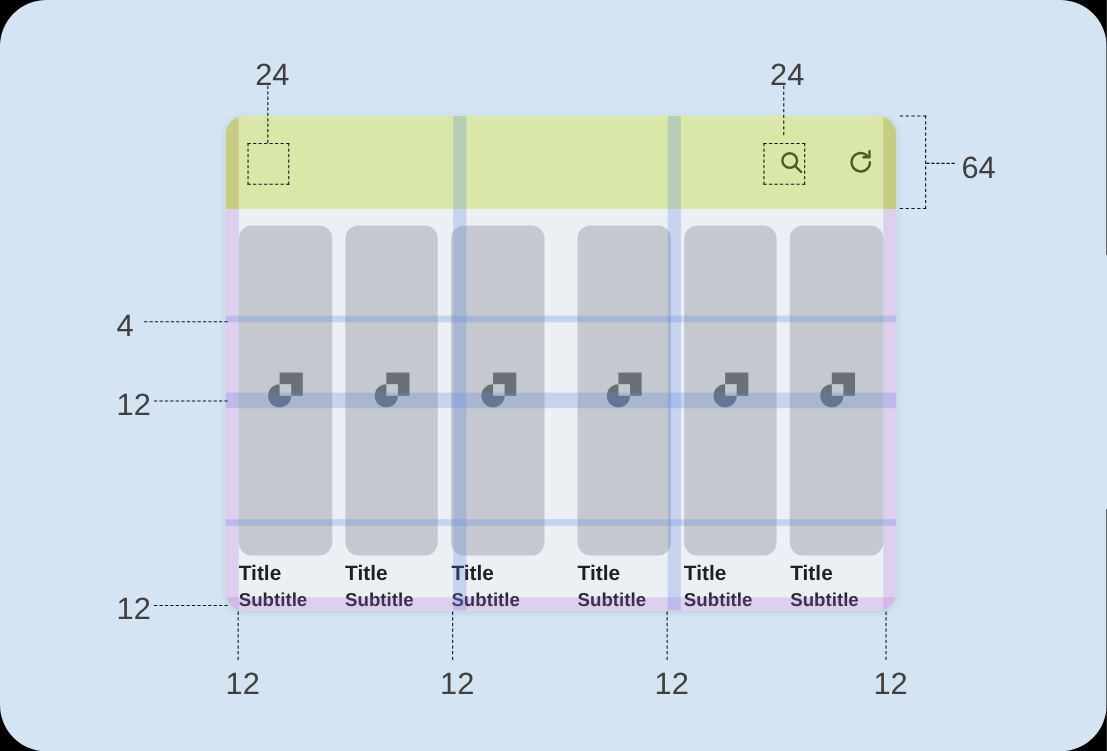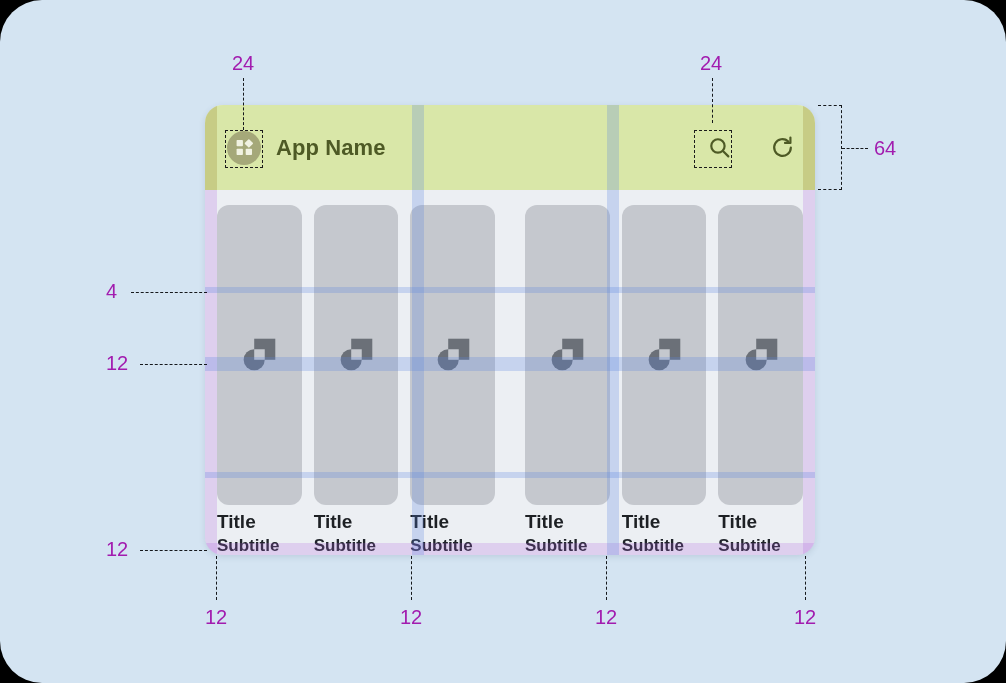--- a/index.html
+++ b/index.html
@@ -143,22 +143,22 @@
   .dash-box {
     position: absolute;
     border: 1.6px dashed #1b1b1b;
     box-sizing: border-box;
     pointer-events: none;
   }
 
   
   .ann-label {
     position: absolute;
-    font-size: 20px;
-    color: #a21caf;
+    font-size: 28px;
+    color: #404040;
     white-space: nowrap;
   }
   .leader-h {
     position: absolute;
     height: 0;
     border-top: 1.8px dashed #15181c;
   }
   .leader-v {
     position: absolute;
     width: 0;
@@ -172,31 +172,20 @@
   }
 </style>
 </head>
 <body>
 
 <div id="canvas">
 
   <div id="mock">
 
     <div id="appbar">
-      <div class="bar-left">
-        <div class="menu-badge">
-          <svg class="bar-icon" width="19" height="19" viewBox="0 0 24 24" aria-hidden="true">
-            <rect x="2" y="2.5" width="8" height="8" rx="1" fill="#f1f2e2"></rect>
-            <rect x="2" y="13.5" width="8" height="8" rx="1" fill="#f1f2e2"></rect>
-            <rect x="13.5" y="13.5" width="8" height="8" rx="1" fill="#f1f2e2"></rect>
-            <rect x="17.5" y="1.2" width="8" height="8" rx="1" fill="#f1f2e2" transform="rotate(45 17.5 1.2)"></rect>
-          </svg>
-        </div>
-        <div class="app-title">App Name</div>
-      </div>
 
       <div class="spacer"></div>
 
       <div class="bar-right">
         <div>
           <svg class="bar-icon" width="25" height="25" viewBox="0 0 24 24" aria-hidden="true">
             <circle cx="10.5" cy="10.5" r="6.4" fill="none" stroke="#4e5a25" stroke-width="2.1"></circle>
             <line x1="15.3" y1="15.3" x2="20.5" y2="20.5" stroke="#4e5a25" stroke-width="2.1" stroke-linecap="round"></line>
           </svg>
         </div>

